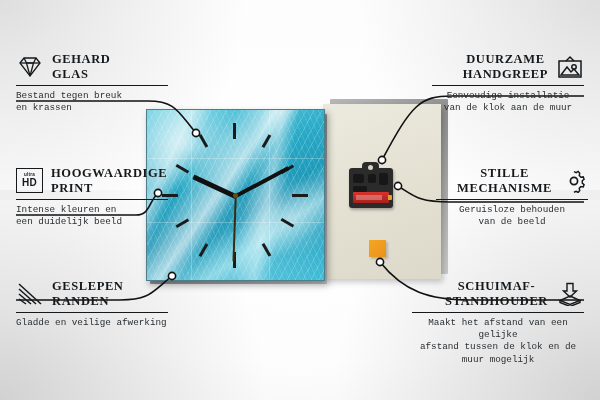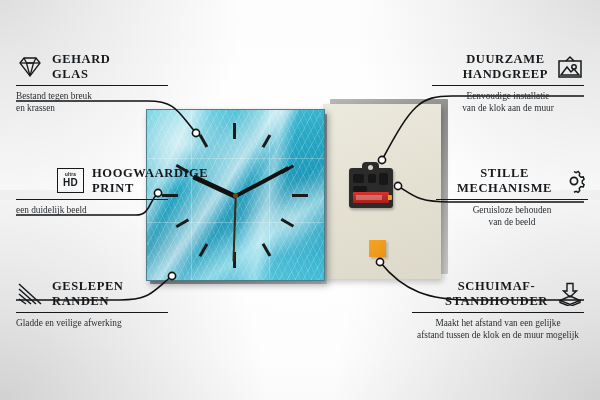--- a/index.html
+++ b/index.html
@@ -96,30 +96,30 @@
   .feature{position:absolute;}
   .f-head{display:flex;align-items:center;gap:8px;}
   .f-head.right{justify-content:flex-end;}
   .f-title{
     font-family:"Liberation Serif", serif;
     font-size:12.5px;font-weight:700;color:#15191c;
     letter-spacing:.6px;line-height:1.18;text-transform:uppercase;
   }
   .f-rule{height:1.4px;background:#15191c;margin:3px 0 4px;}
   .f-desc{
-    font-family:Liberation Serif, serif;
+    font-family:Liberation Mono, monospace;
     font-size:9.3px;color:#2a2f33;line-height:1.32;
   }
   .t-right{text-align:center;}
   .t-left{text-align:left;}
   .ico{flex:0 0 auto;display:block;}
 
   
   .hd-badge{width:25px;height:23px;border:1.6px solid #15191c;
-    display:flex;flex-direction:column;align-items:center;justify-content:center;line-height:1;margin-left:41px;}
+    display:flex;flex-direction:column;align-items:center;justify-content:center;line-height:1;}
   .hd-badge .u{font-family:"Liberation Sans",sans-serif;font-size:4.6px;font-weight:700;color:#15191c;letter-spacing:.2px;}
   .hd-badge .h{font-family:"Liberation Sans",sans-serif;font-size:10px;font-weight:700;color:#15191c;letter-spacing:.3px;}
 </style>
 </head>
 <body>
 
 <div id="stage">
 
   <div class="vig tl"></div>
   <div class="vig tr"></div>
@@ -225,20 +225,21 @@
       <div class="hd-badge ico">
         <span class="u">ultra</span>
         <span class="h">HD</span>
       </div>
       <div>
         <div class="f-title t-left">HOOGWAARDIGE</div>
         <div class="f-title t-left">PRINT</div>
       </div>
     </div>
     <div class="f-rule" style="width:100%;"></div>
+    <div class="f-desc t-left">Intense kleuren en</div>
     <div class="f-desc t-left">een duidelijk beeld</div>
   </div>
 
   <div class="feature" style="left:16px;top:279px;width:152px;">
     <div class="f-head">
       <svg class="ico" width="28" height="24" viewBox="0 0 28 24">
         <g stroke="#15191c" stroke-width="1.5">
           <path d="M3,2 L25,22"></path>
             <path d="M3,7 L20,22"></path>
             <path d="M3,12 L15,22"></path>

